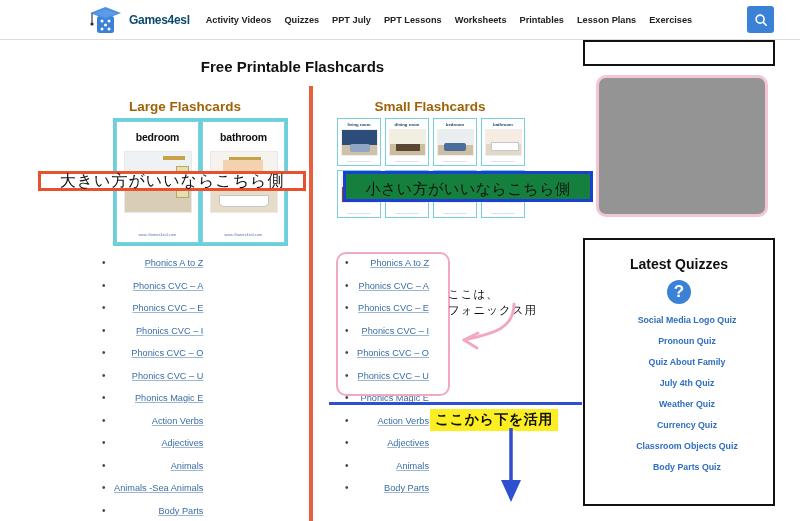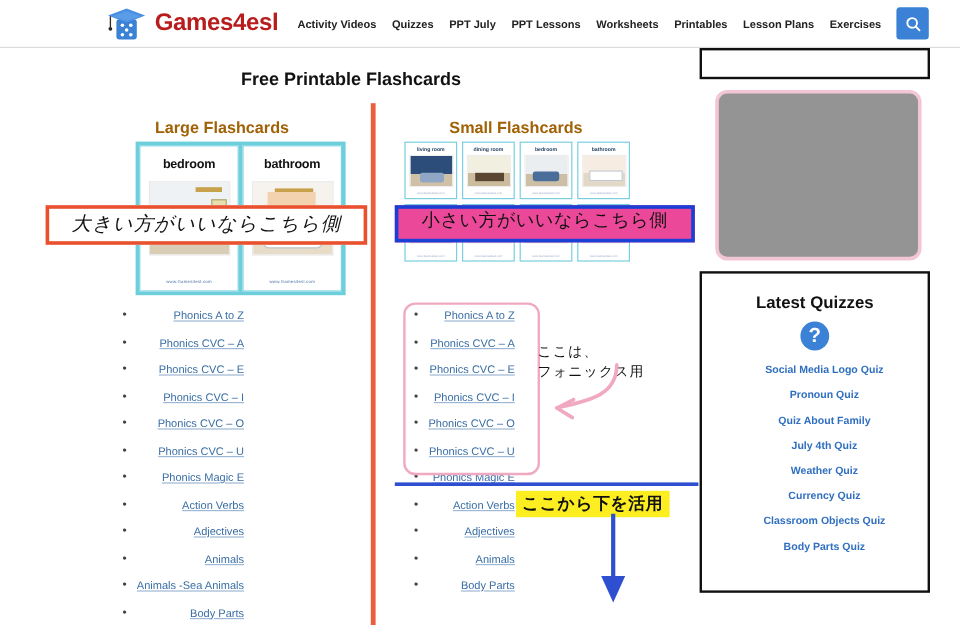--- a/index.html
+++ b/index.html
@@ -22,21 +22,21 @@
     background: #ffffff;
     display: flex; align-items: center;
     border-bottom: 1px solid #dcdcdc;
   }
   #logo-wrap {
     display: flex; align-items: center;
     margin-left: 88px;
   }
   #logo-mark { width: 34px; height: 32px; flex: none; }
   #brand-name {
-    font-size: 20px; font-weight: bold; color: #b91c1c;
+    font-size: 12px; font-weight: bold; color: #0c4a6e;
     margin-left: 7px; letter-spacing: -0.3px;
   }
   #nav {
     display: flex; align-items: center;
     margin-left: 16px; gap: 13px; justify-content: space-between;
   }
   .nav-item {
     font-size: 9.2px; font-weight: bold; color: #222;
     white-space: nowrap; cursor: pointer;
   }
@@ -181,21 +181,21 @@
     width: 192px; height: 26px;
     border: 2px solid #111; background: #fff;
   }
   #gray-block {
     position: absolute; left: 596px; top: 75px;
     width: 172px; height: 142px;
     background: #949494;
     border: 3px solid #f3c6d4; border-radius: 10px;
   }
   #quizzes-box {
-    position: absolute; left: 583px; top: 226px;
+    position: absolute; left: 583px; top: 238px;
     width: 192px; height: 268px;
     border: 2.5px solid #111; background: #fff;
     display: flex; flex-direction: column; align-items: center;
   }
   #quizzes-title {
     font-size: 14px; font-weight: bold; color: #111;
     margin-top: 16px;
   }
   #quiz-icon {
     width: 24px; height: 24px; border-radius: 50%;
@@ -210,30 +210,30 @@
   }
 
   
   #red-divider {
     position: absolute; left: 309px; top: 86px;
     width: 4px; height: 435px;
     background: #e8502e; opacity: .92;
   }
   #ann-red-box {
     position: absolute; left: 38px; top: 171px;
-    width: 268px; height: 33px;
+    width: 268px; height: 20px;
     border: 3px solid #e8502e; background: #ffffff;
-    display: flex; align-items: center; justify-content: center; font-style: italic;
+    display: flex; align-items: center; justify-content: center;
   }
   #ann-red-box span { font-size: 16px; color: #111; letter-spacing: 1px; }
   #ann-blue-box {
-    position: absolute; left: 329px; top: 171px;
+    position: absolute; left: 343px; top: 171px;
     width: 250px; height: 31px;
-    border: 3px solid #1a3fd4; background: #ec4899;
-    display: flex; align-items: flex-start; justify-content: center;
+    border: 3px solid #1a3fd4; background: #15803d;
+    display: flex; align-items: flex-end; justify-content: center;
   }
   #ann-blue-box span { font-size: 15px; color: #111; letter-spacing: 0.5px; }
   #pink-rect {
     position: absolute; left: 336px; top: 252px;
     width: 114px; height: 144px;
     border: 2.5px solid #f0a9c0; border-radius: 10px;
   }
   #ann-phonics {
     position: absolute; left: 448px; top: 286px;
     font-size: 11.5px; color: #111; line-height: 16px;

